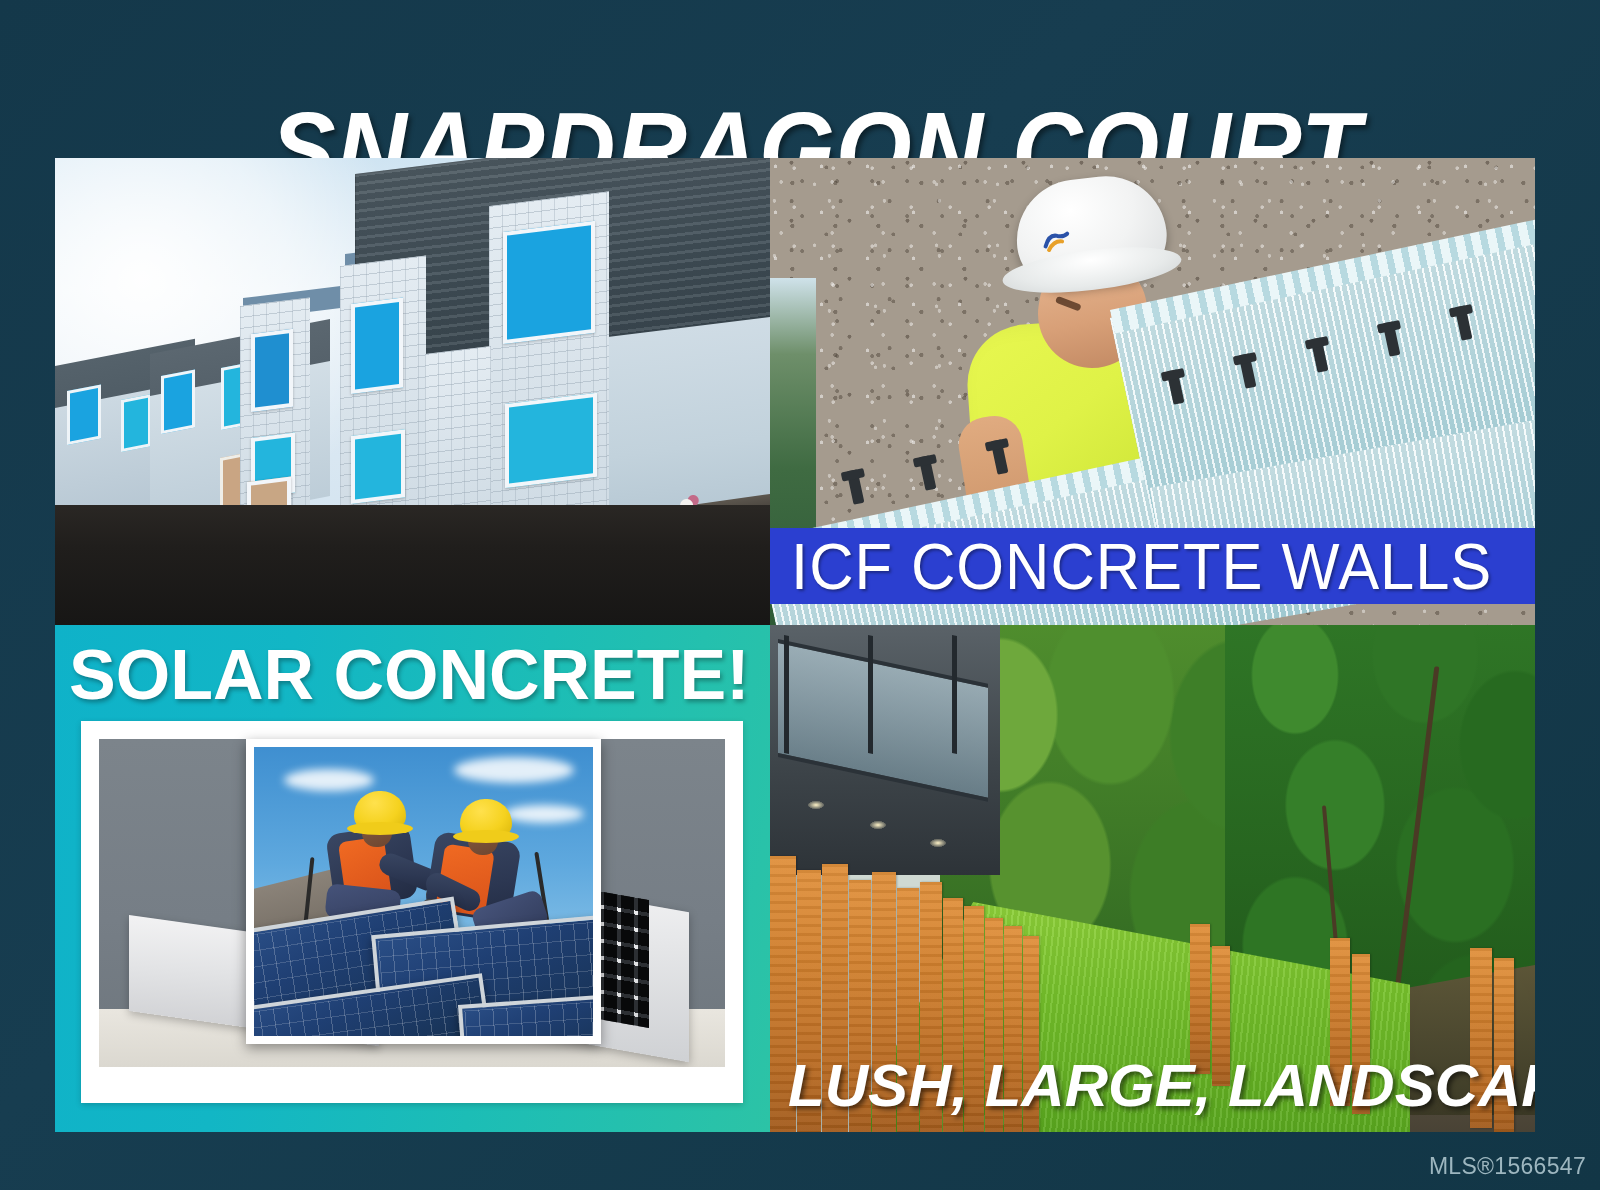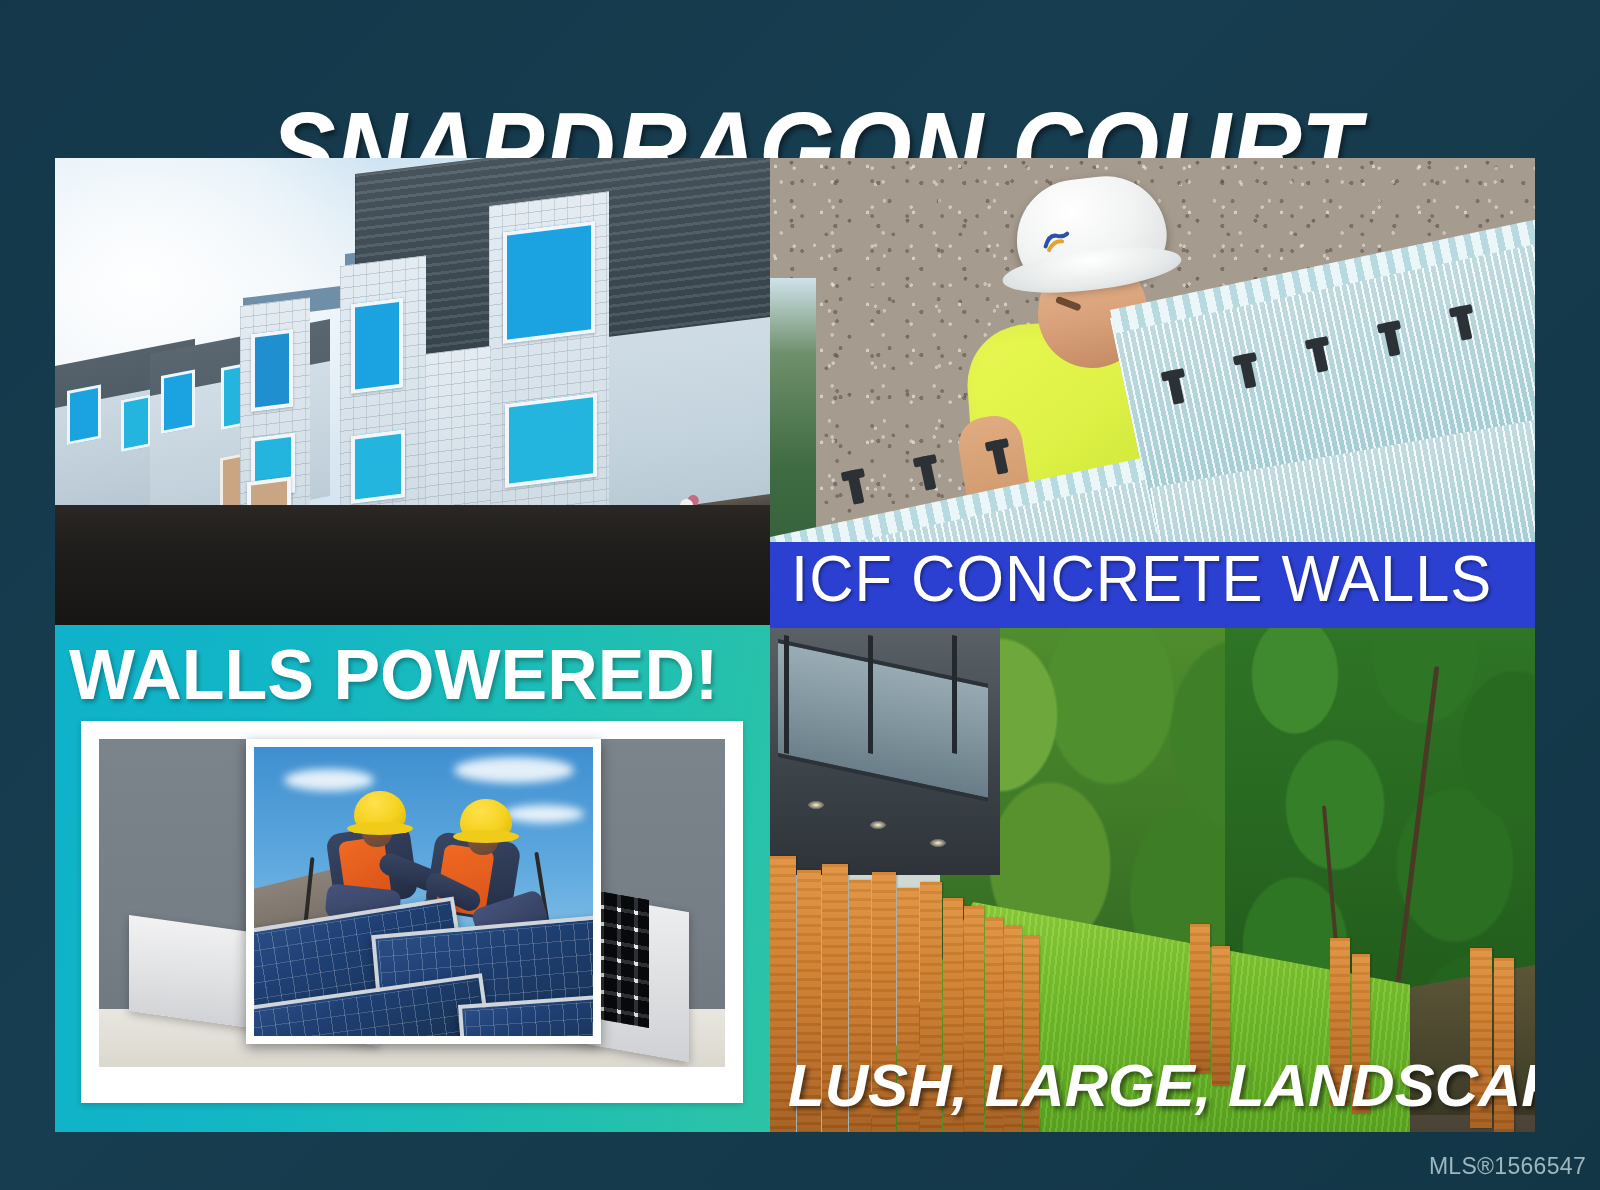--- a/index.html
+++ b/index.html
@@ -236,22 +236,22 @@
   }
   .icf-clip{
     position:absolute;width:11px;height:34px;background:#2c3135;border-radius:2px;
   }
   .icf-clip::after{
     content:"";position:absolute;left:-6px;top:0;width:23px;height:9px;background:#2c3135;border-radius:2px;
   }
 
   
   .icf-banner{
-    position:absolute;left:715px;top:384px;width:765px;height:86px;
-    background:#2b3fd0;display:flex;align-items:flex-start;
+    position:absolute;left:715px;top:370px;width:765px;height:76px;
+    background:#2b3fd0;display:flex;align-items:flex-end;
     z-index:6;
   }
   .icf-banner span{
     color:#fff;font-weight:normal;
     font-family:"Liberation Sans Narrow","Liberation Sans",sans-serif;
     font-size:64px;letter-spacing:1px;padding-left:22px;
     transform:scaleX(.96);transform-origin:left center;
     text-shadow:2px 2px 3px rgba(0,0,0,.35);
     white-space:nowrap;
   }
@@ -586,21 +586,21 @@
     </div>
 
     <div class="icf-banner">
       <span>ICF CONCRETE WALLS</span>
     </div>
 
     <div class="cell cell-bl">
       <div class="solar-bg"></div>
 
       <div class="solar-head">
-        <span>WALLS POWERED!</span>
+        <span>SOLAR CONCRETE!</span>
       </div>
 
       <div class="white-frame">
         <div class="render">
           <div class="render-floor"></div>
           <div class="roof-a"></div>
           <div class="parr" style="left:170px;bottom:66px;width:100px;height:86px;transform:skewY(8deg);transform-origin:left bottom;"></div>
           <div class="roof-side"></div>
           <div class="roof-b"></div>
           <div class="parr" style="left:420px;bottom:62px;width:130px;height:128px;transform:skewY(10deg);transform-origin:left bottom;"></div>

